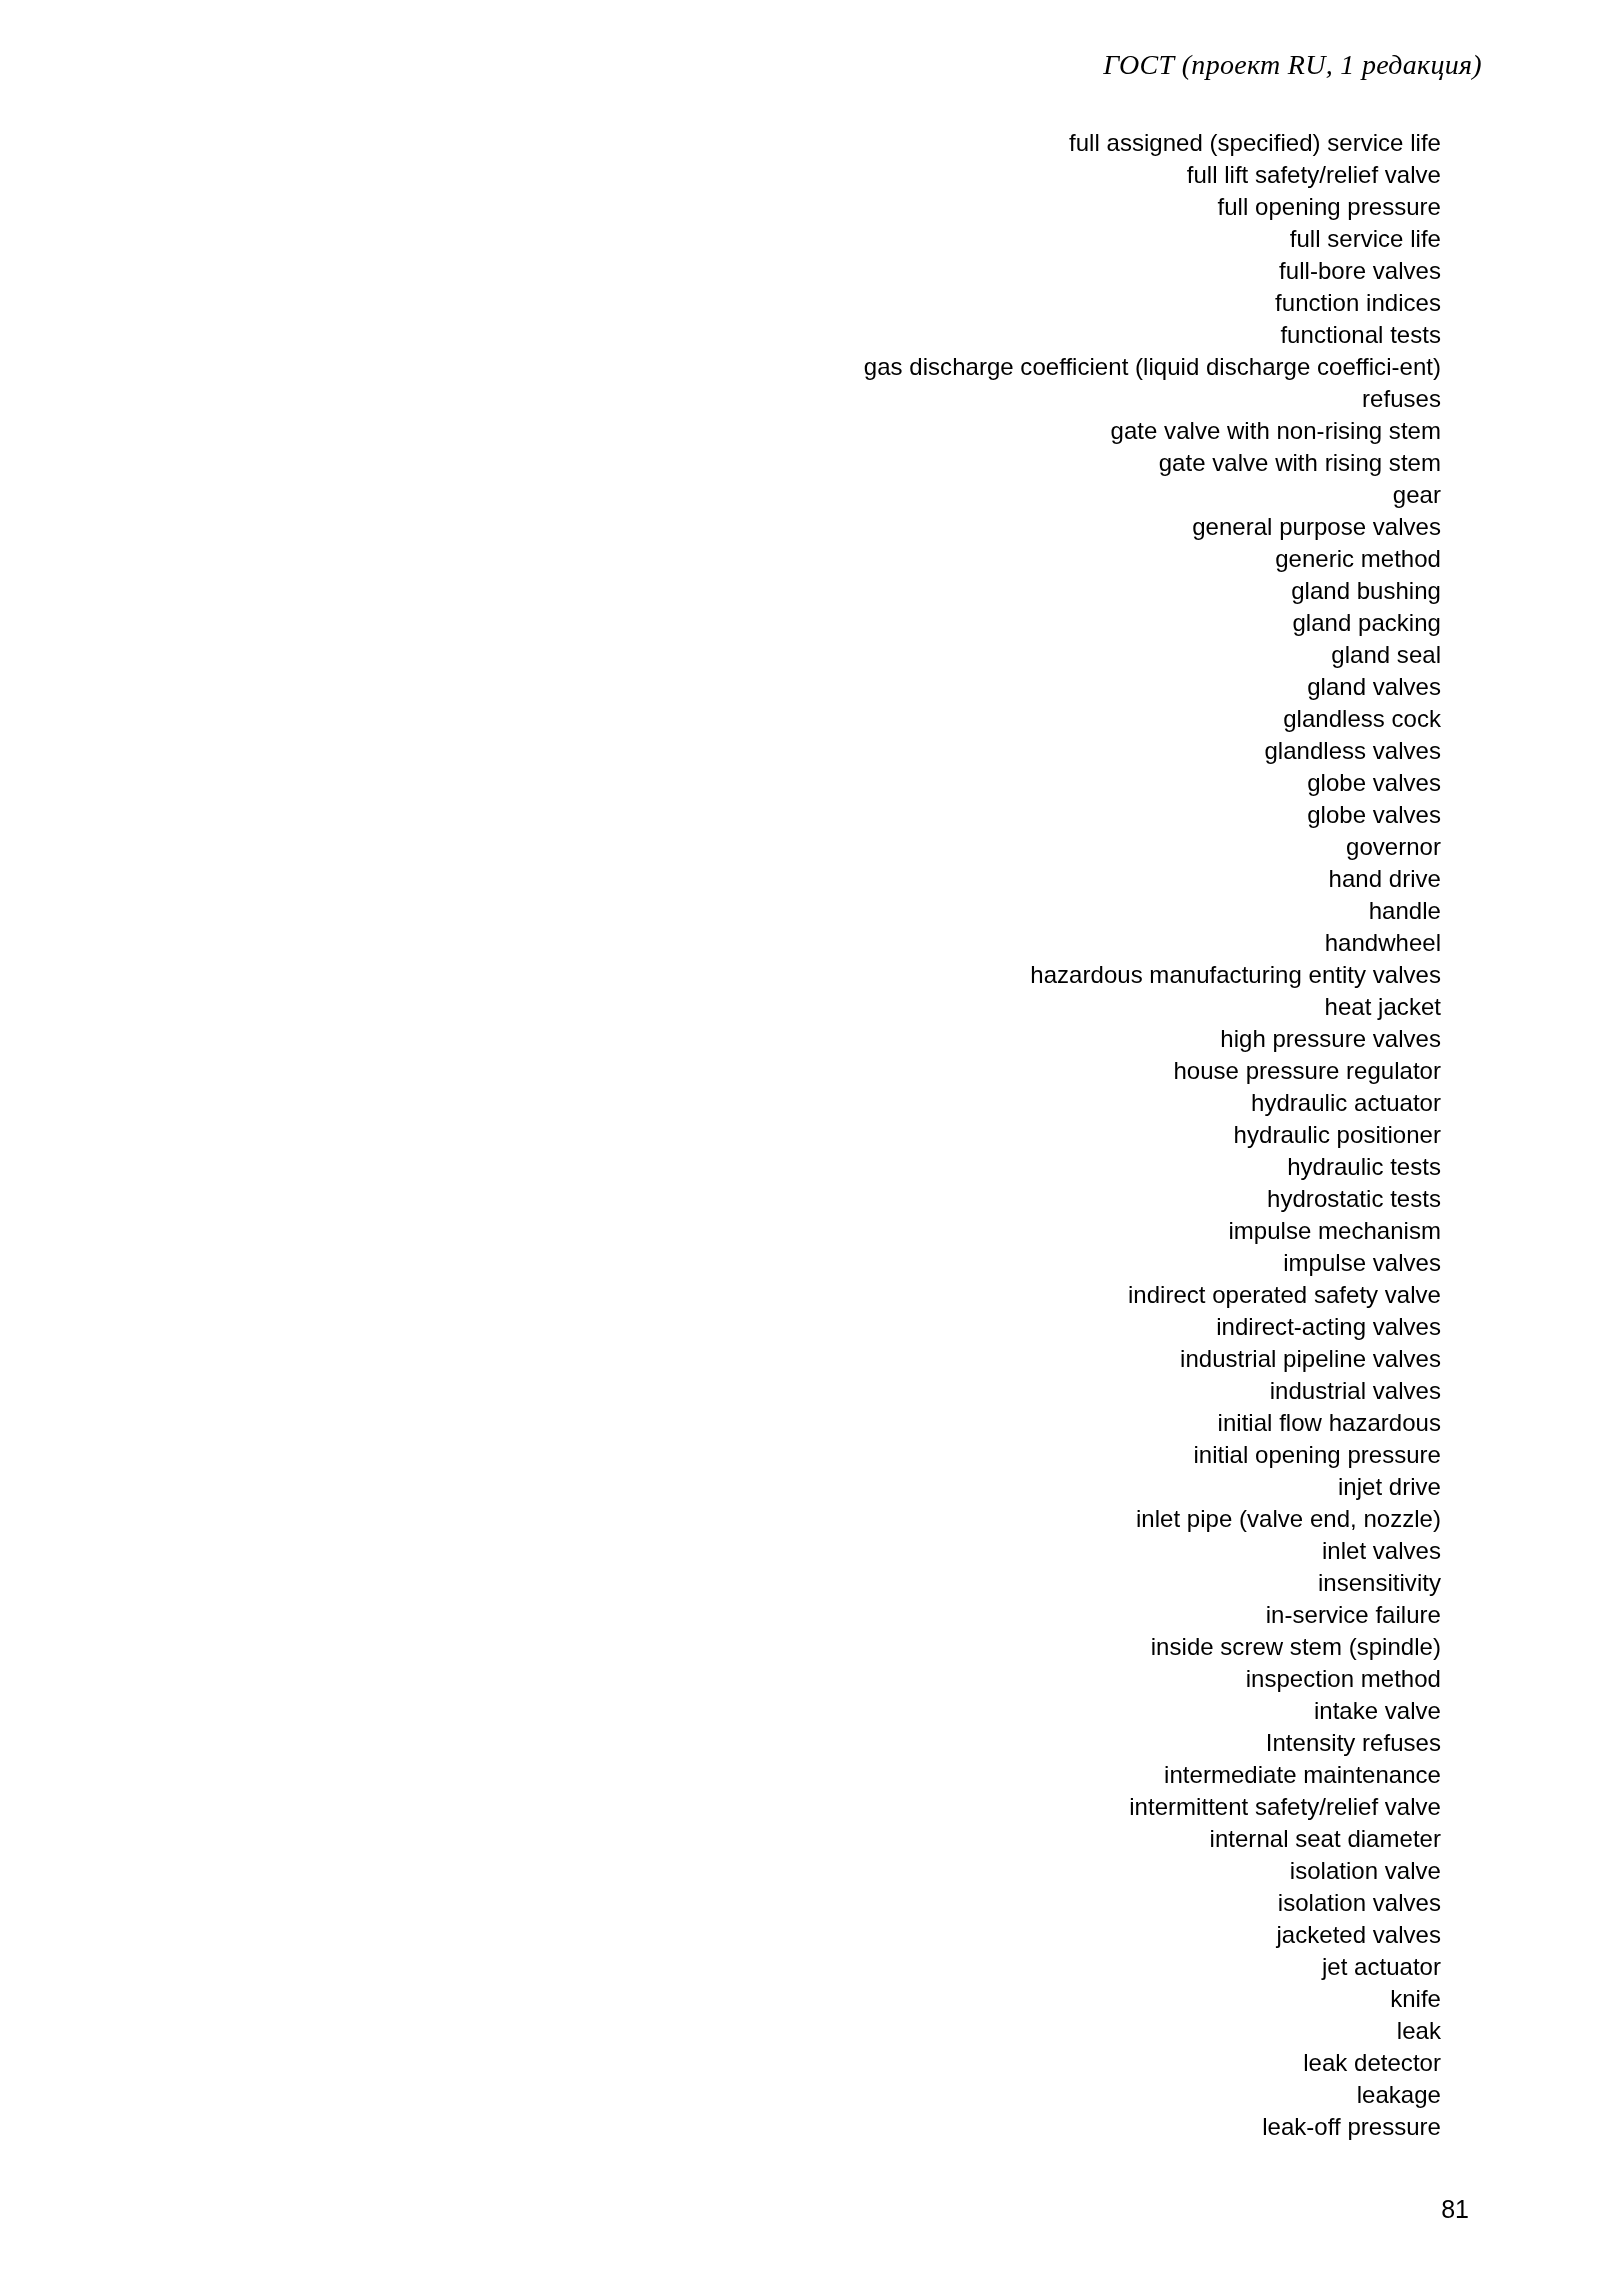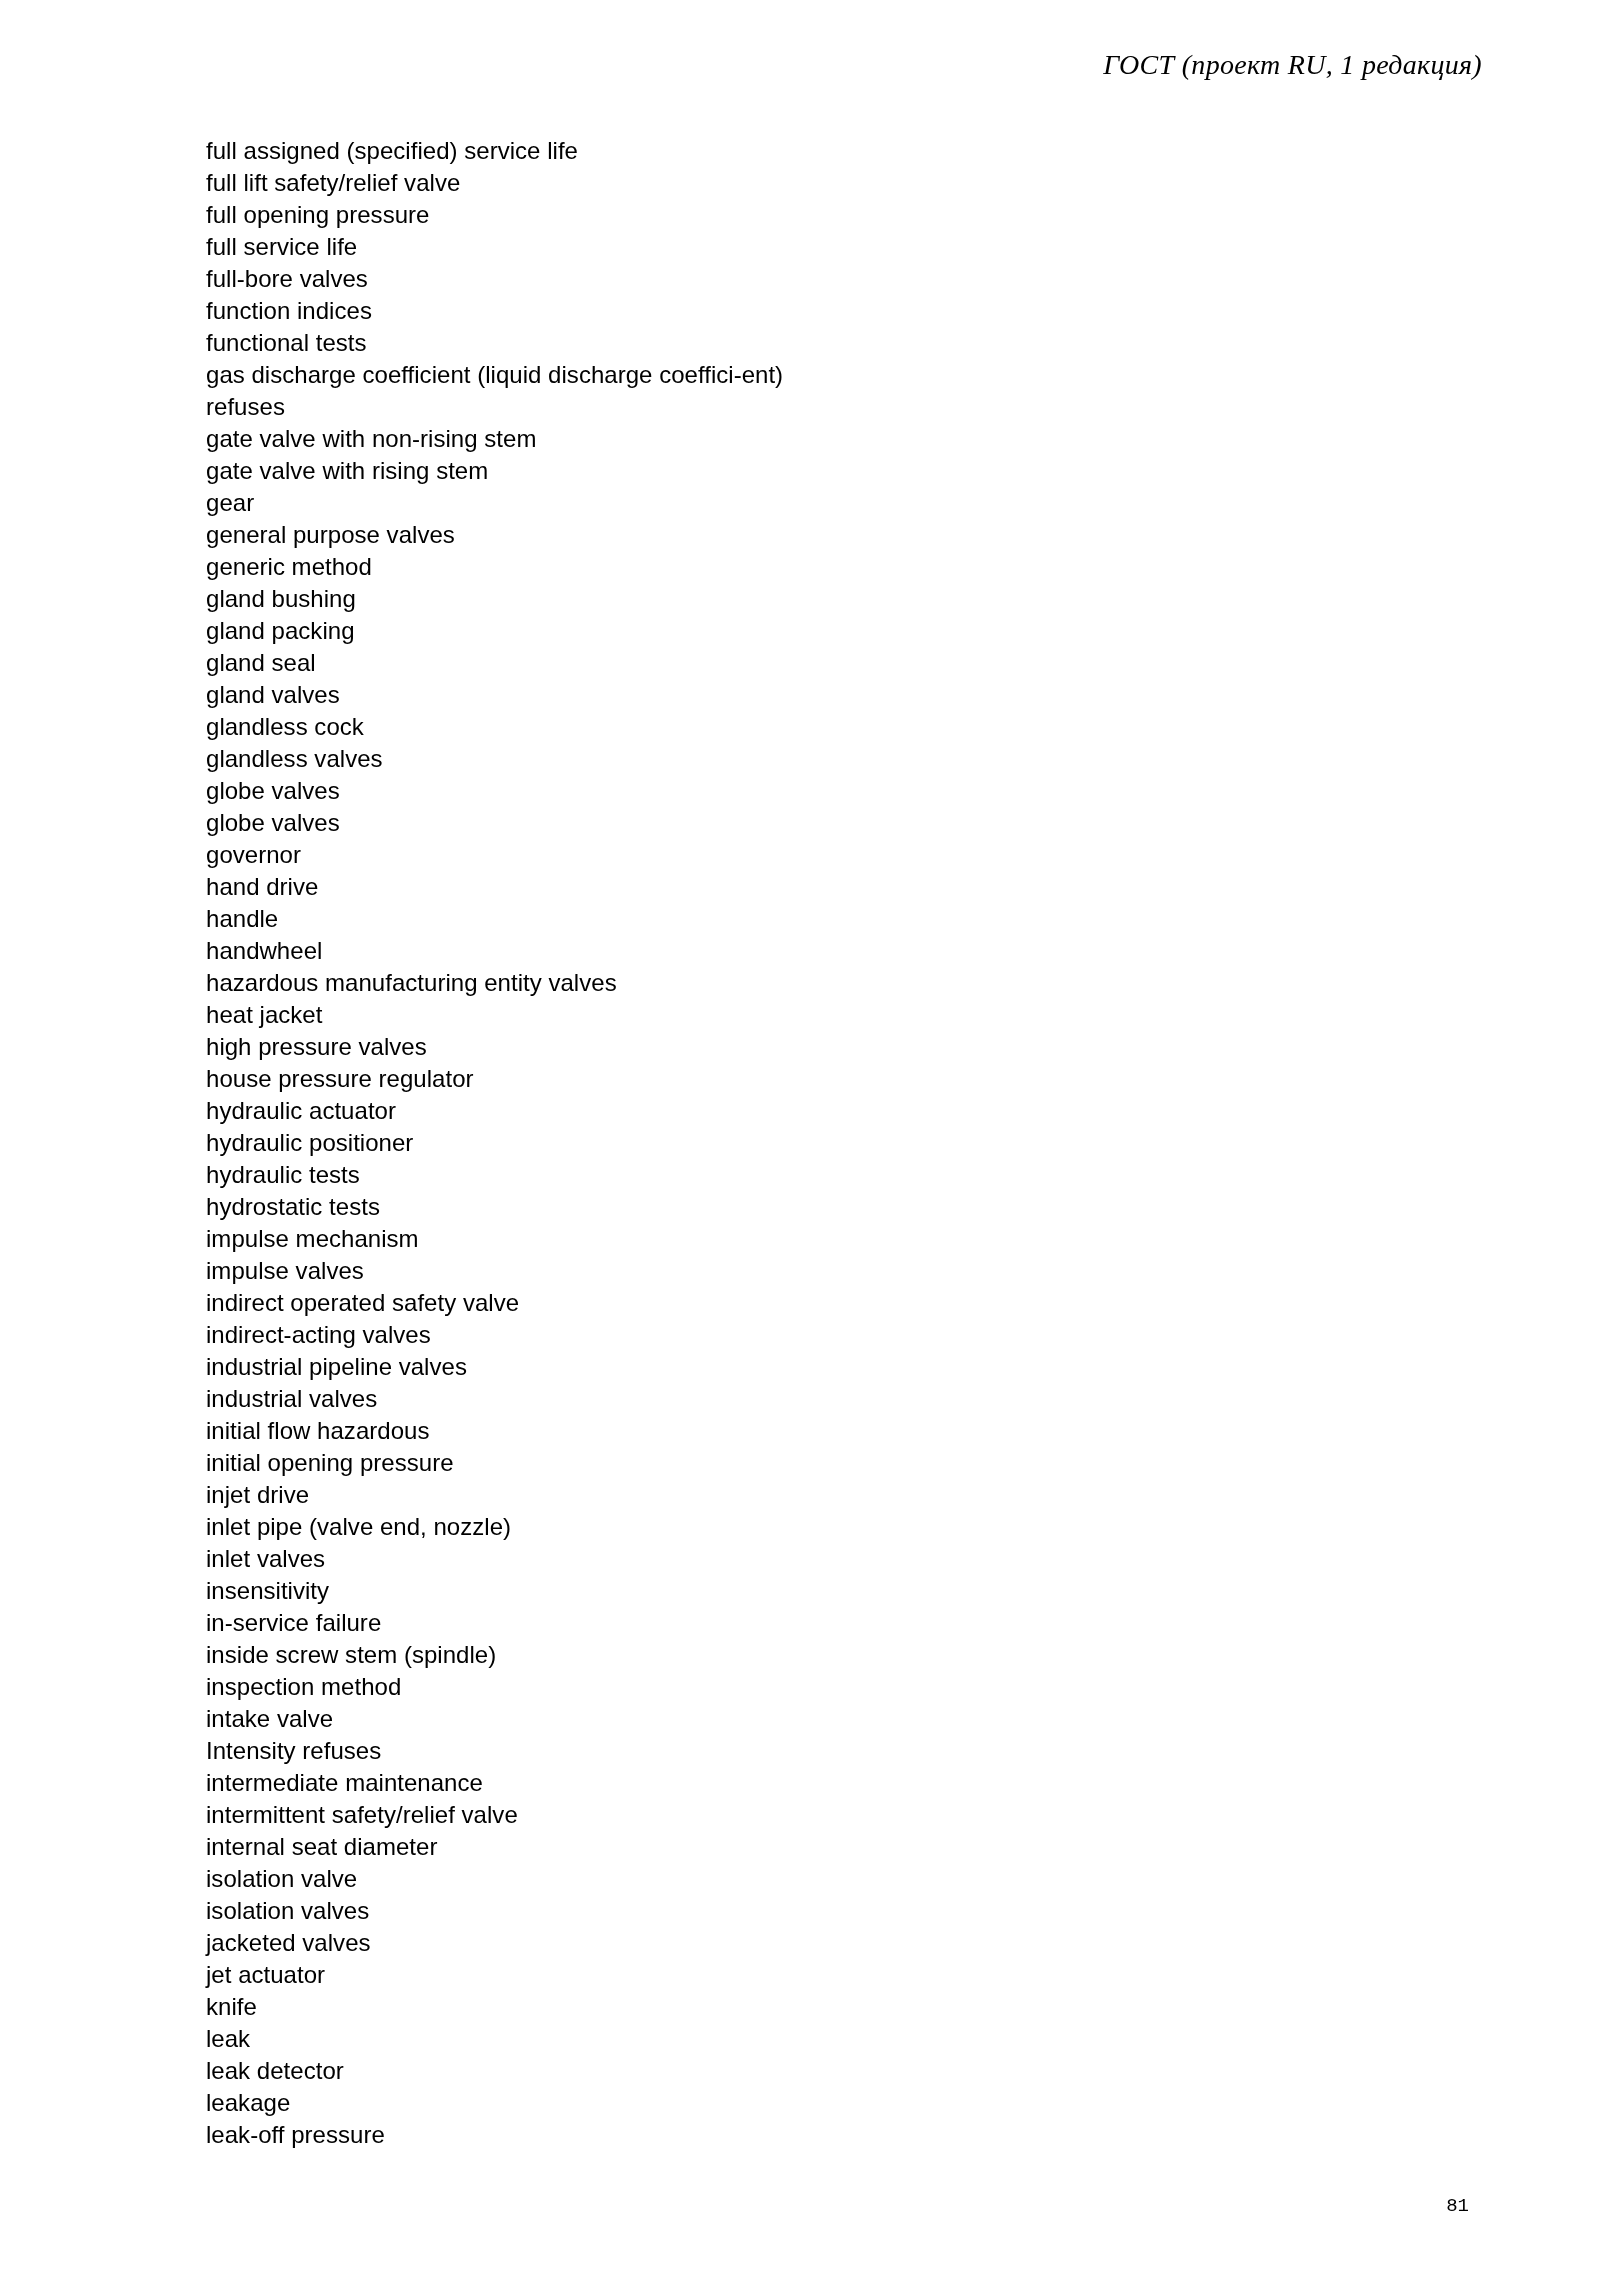--- a/index.html
+++ b/index.html
@@ -31,41 +31,42 @@
     white-space: nowrap;
     letter-spacing: 0.3px;
   }
 
   
   .term-list {
     position: absolute;
     top: 123px;
     left: 194px;
     width: 1243px;
-    margin: 12px;
+    margin: 4px;
     padding: 0;
     list-style: none;
+    text-align: right;
   }
 
   .term-item {
     font-family: "Liberation Sans", sans-serif;
     font-size: 24px;
     line-height: 32px;
     color: #000000;
     white-space: nowrap;
     letter-spacing: 0.03px;
   }
 
   
   .folio {
     position: absolute;
     top: 2197px;
     right: 131px;
-    font-family: Liberation Mono, monospace;
-    font-size: 19px;
+    font-family: Liberation Sans, sans-serif;
+    font-size: 25px;
     line-height: 1;
     color: #000000;
   }
 </style>
 </head>
 <body>
 
 <div class="page">
 
   <div class="running-header">ГОСТ  (проект RU, 1 редакция)</div>

